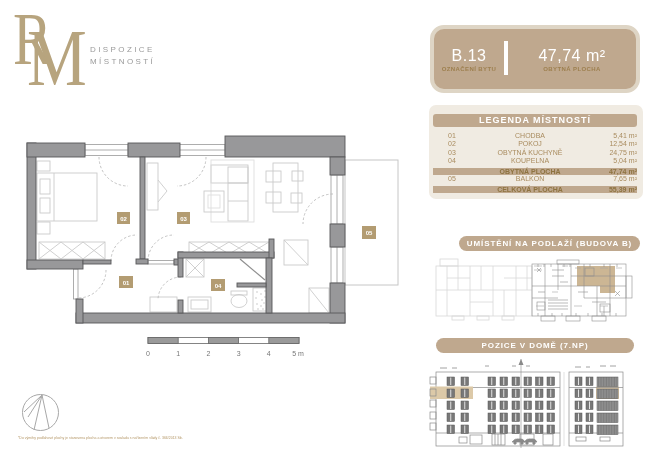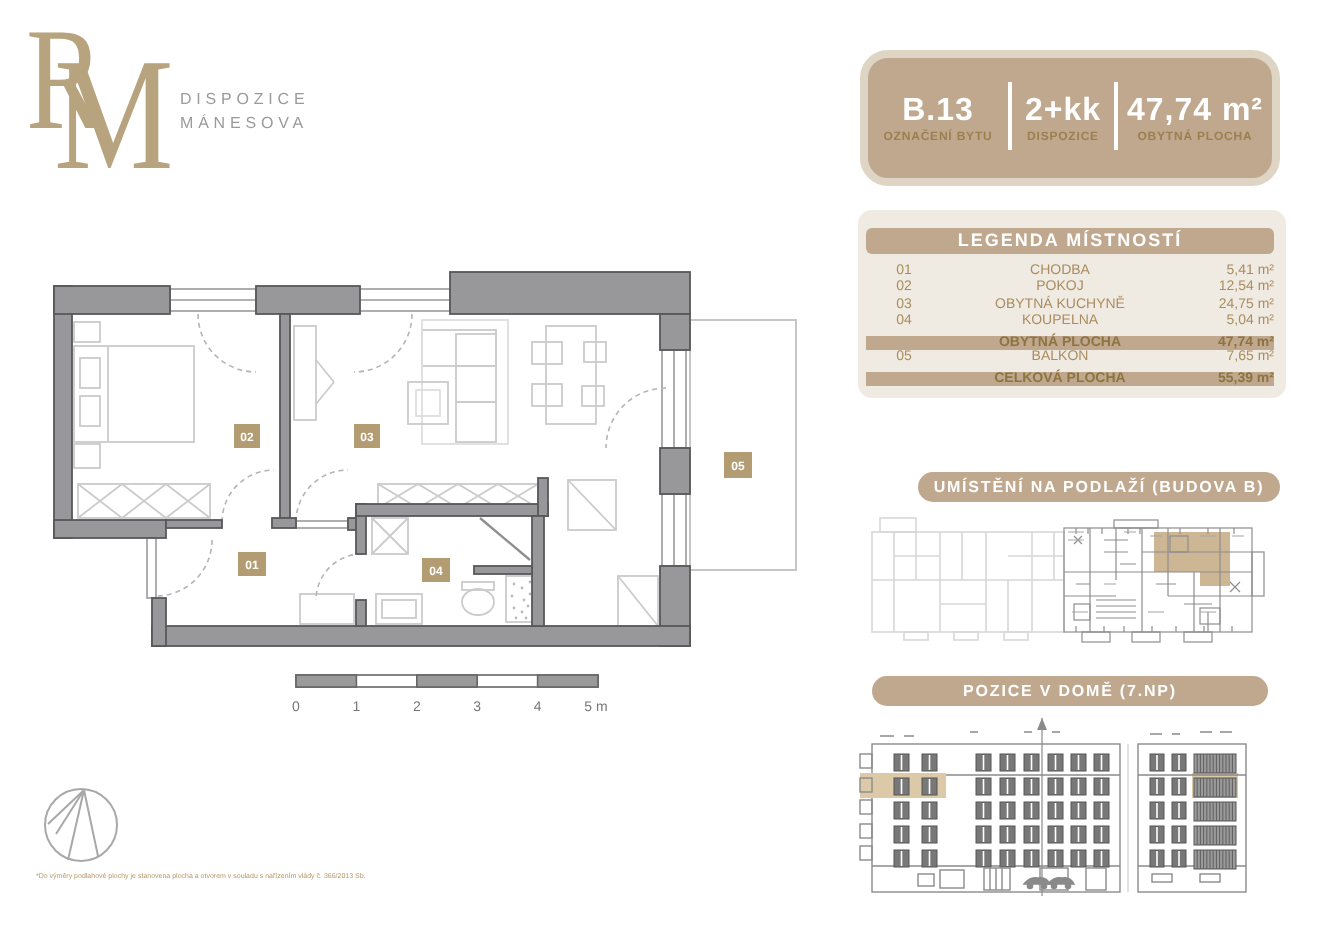--- a/index.html
+++ b/index.html
@@ -9,21 +9,21 @@
   
   .logoR{font-family:"Liberation Serif",serif;color:#b7a47e;font-size:73px;
          line-height:1;display:inline-block;transform:scaleX(.8);transform-origin:left top;}
   .logoM{font-family:"Liberation Serif",serif;color:#b7a47e;font-size:80px;
          line-height:1;display:inline-block;transform:scaleX(.84);transform-origin:left top;}
   .logotx{color:#9a9a9a;font-size:8px;letter-spacing:2.4px;}
   
   .badge{left:430px;top:25px;width:202px;height:60px;background:#bfa88e;
          border:4px solid #ded5c5;border-radius:14px;display:flex;}
   .bcol{display:flex;flex-direction:column;align-items:center;justify-content:center;}
-  .bval{color:#fff;font-weight:bold;font-size:16px;letter-spacing:.5px;white-space:nowrap;}
+  .bval{color:#fff;font-weight:normal;font-size:16px;letter-spacing:.5px;white-space:nowrap;}
   .blab{color:#9d7f4e;font-size:6px;letter-spacing:.4px;margin-top:1px;font-weight:bold;}
   .bdiv{width:2px;background:#fff;margin:12px 0 14px;}
   
   .legend{left:429px;top:105px;width:214px;height:94px;background:#f0ebe2;border-radius:7px;}
   .lhead{position:absolute;left:4px;top:9px;width:204px;height:13px;background:#bfa88e;
          border-radius:3px;color:#fff;font-weight:bold;font-size:9px;letter-spacing:1px;
          text-align:center;line-height:13px;}
   table.lt{position:absolute;left:4px;top:27px;width:204px;border-collapse:collapse;}
   table.lt td{font-size:7px;color:#a98c5f;padding:0;height:8.4px;line-height:8.4px;}
   td.n{width:38px;text-align:center;}
@@ -413,32 +413,28 @@
  </g>
  <path d="M575 367 h6 M586 367 h4 M600 366 h6 M610 366 h6" stroke-width="0.8"></path>
  <line x1="564" y1="446" x2="564" y2="372" stroke="#cfcfcf" stroke-width="0.6"></line>
 </g>
 
 </svg>
 
 <div class="abs" style="left:13px;top:3px"><span class="logoR">R</span></div>
 <div class="abs" style="left:27px;top:18px"><span class="logoM">M</span></div>
 <div class="abs logotx" style="left:90px;top:45px">DISPOZICE</div>
-<div class="abs logotx" style="left:90px;top:57px">MÁNESOVA</div>
+<div class="abs logotx" style="left:90px;top:57px">MÍSTNOSTÍ</div>
 
 <div class="abs badge">
   <div class="bcol" style="width:70px">
       <div class="bval">B.13</div>
       <div class="blab">OZNAČENÍ BYTU</div>
     </div>
   <div class="bdiv"></div>
-  <div class="bcol" style="width:51px">
-      <div class="bval">2+kk</div>
-      <div class="blab">DISPOZICE</div>
-    </div>
   <div class="bdiv"></div>
   <div class="bcol" style="flex:1">
       <div class="bval">47,74 m²</div>
       <div class="blab">OBYTNÁ PLOCHA</div>
     </div>
 </div>
 
 <div class="abs legend">
   <div class="lhead">LEGENDA MÍSTNOSTÍ</div>
   <table class="lt">

